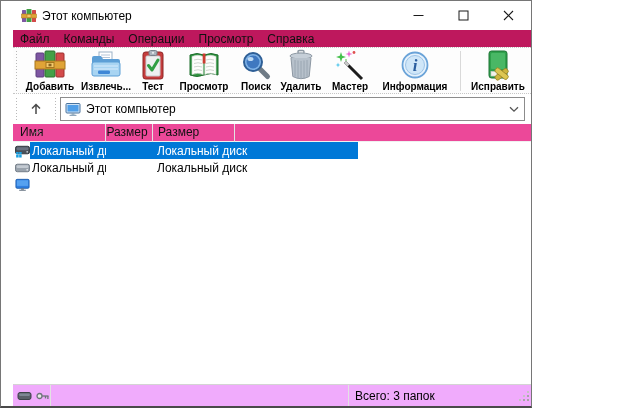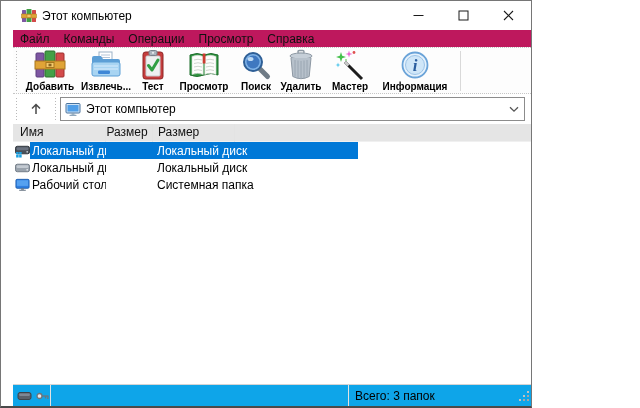--- a/index.html
+++ b/index.html
@@ -32,41 +32,41 @@
   .addressbar { height:30px; flex:0 0 auto; display:flex; align-items:center; background:#fff; padding:0 6px 0 2px; }
   .ab-gripper { width:4px; height:22px; margin-right:2px;
     background-image:repeating-linear-gradient(to bottom,#b9b9b9 0 1px,transparent 1px 3px);
     background-size:1px 100%; background-repeat:no-repeat; background-position:1px 0; }
   .up-btn { width:30px; height:24px; display:flex; align-items:center; justify-content:center; margin-right:3px; background:transparent; border:1px solid transparent; }
   .combo { flex:1; height:24px; border:1px solid #8c8c8c; background:#fff; display:flex; align-items:center; padding-left:4px; }
   .combo .combo-text { margin-left:5px; flex:1; color:#000; }
   .combo .combo-arrow { width:20px; height:22px; display:flex; align-items:center; justify-content:center; }
 
   
-  .list-header { height:18px; flex:0 0 auto; display:flex; background:#e5e5e5; position:relative; border-bottom:1px solid #f0f0f0; }
+  .list-header { height:18px; flex:0 0 auto; display:flex; background:#ec4899; position:relative; border-bottom:1px solid #f0f0f0; }
   .hcell { height:18px; line-height:17px; border-right:1px solid #e3e3e3; color:#111; overflow:hidden; white-space:nowrap; position:relative; }
   .hc-name { width:93px; padding-left:7px; }
   .hc-size { width:47px; text-align:center; padding-right:4px; }
   .hc-type { width:123px; padding-left:4px; }
   .hc-mod  { width:82px; padding-left:5px; }
   .sort-caret { position:absolute; left:20px; top:-1px; }
 
   
   .list { flex:1 1 auto; background:#fff; overflow:hidden; }
   .lrow { height:17px; display:flex; align-items:center; }
   .lrow .icon-cell { width:17px; padding-left:2px; display:flex; align-items:center; flex:0 0 auto; }
   .row-main { width:328px; height:17px; display:flex; align-items:center; }
   .row-main.selected { background:#0078d7; color:#fff; }
   .c-name { width:76px; padding-left:2px; overflow:hidden; white-space:nowrap; }
   .c-size { width:47px; text-align:right; padding-right:8px; }
   .c-type { width:123px; padding-left:4px; overflow:hidden; white-space:nowrap; }
   .c-mod  { width:82px; padding-left:5px; overflow:hidden; white-space:nowrap; }
 
   
-  .statusbar { height:22px; flex:0 0 auto; background:#0ea5e9; border-top:1px solid #d4d4d4; display:flex; align-items:flex-end; position:relative; }
+  .statusbar { height:22px; flex:0 0 auto; background:#f0abfc; border-top:1px solid #d4d4d4; display:flex; align-items:flex-end; position:relative; }
   .sb-pane-icons { width:38px; height:100%; display:flex; align-items:center; gap:3px; padding-left:4px; border-right:1px solid #e2e2e2; }
   .sb-pane-mid { width:298px; height:100%; border-right:1px solid #e2e2e2; }
   .sb-pane-total { flex:1; height:100%; display:flex; align-items:center; padding-left:6px; color:#000; }
   .resize-grip { position:absolute; right:1px; bottom:1px; }
 </style>
 </head>
 <body>
 
 <div class="window">
 
@@ -214,20 +214,36 @@
           <circle cx="16" cy="16" r="12.5" fill="#e6f2fc" stroke="#6aa3d8" stroke-width="1.8"></circle>
           <circle cx="16" cy="16" r="9.5" fill="#cfe6f8" stroke="#9cc4e8" stroke-width="1"></circle>
           <text x="16" y="22" font-family="Liberation Serif, serif" font-size="17" font-style="italic" font-weight="bold" fill="#2a5d9e" text-anchor="middle">i</text>
         </svg>
       </span>
       <span class="tb-label">Информация</span>
     </div>
 
     <div class="tb-sep"></div>
 
+    <div class="tb-btn" style="width:64px">
+      <span class="tb-icon">
+        <svg width="32" height="32" viewBox="0 0 32 32">
+          <rect x="7" y="2" width="18" height="27" rx="2.5" fill="#2fa14c" stroke="#1d7434"></rect>
+          <rect x="9" y="4" width="14" height="16" rx="1" fill="#49b765"></rect>
+          <rect x="9" y="22.5" width="14" height="4.5" fill="#f2f2ea" stroke="#c9cdc2" stroke-width="0.7"></rect>
+          <g transform="rotate(-38 20 25)">
+              <rect x="12" y="22.5" width="15" height="5" rx="2" fill="#cdb53e" stroke="#9a8526" stroke-width="0.8"></rect>
+            </g>
+          <g transform="rotate(38 20 25)">
+              <rect x="12" y="22.5" width="15" height="5" rx="2" fill="#ddc653" stroke="#9a8526" stroke-width="0.8"></rect>
+            </g>
+        </svg>
+      </span>
+      <span class="tb-label">Исправить</span>
+    </div>
   </div>
 
   <div class="addressbar">
     <div class="ab-gripper"></div>
     <div class="up-btn">
       <svg width="14" height="14" viewBox="0 0 14 14">
           <path d="M7 2.5 V12 M3 6.5 L7 2.5 L11 6.5" fill="none" stroke="#4a4a4a" stroke-width="1.5"></path>
         </svg>
     </div>
     <div class="ab-gripper"></div>
@@ -302,26 +318,20 @@
 
     <div class="lrow">
       <span class="icon-cell">
         <svg width="15" height="15" viewBox="0 0 16 16">
           <rect x="1" y="2.5" width="14" height="9.5" rx="1.2" fill="#2f7fe0" stroke="#1f5faf"></rect>
           <rect x="2" y="3.5" width="12" height="6" fill="#55a1f0"></rect>
           <rect x="6.5" y="12" width="3" height="1.6" fill="#6b7886"></rect>
           <rect x="4.5" y="13.6" width="7" height="1.1" fill="#6b7886"></rect>
         </svg>
       </span>
-      <div class="row-main">
-        <span class="c-name">Рабочий стол</span>
-        <span class="c-size"></span>
-        <span class="c-type">Системная папка</span>
-        <span class="c-mod"></span>
-      </div>
     </div>
 
   </div>
 
   <div class="statusbar">
     <div class="sb-pane-icons">
       <span style="display:flex">
         <svg width="15" height="10" viewBox="0 0 14 10">
             <rect x="0.5" y="1.5" width="13" height="7" rx="2" fill="#5a6069" stroke="#3e434a"></rect>
             <rect x="1.6" y="2.6" width="10.8" height="2.4" rx="1" fill="#7e8794"></rect>

